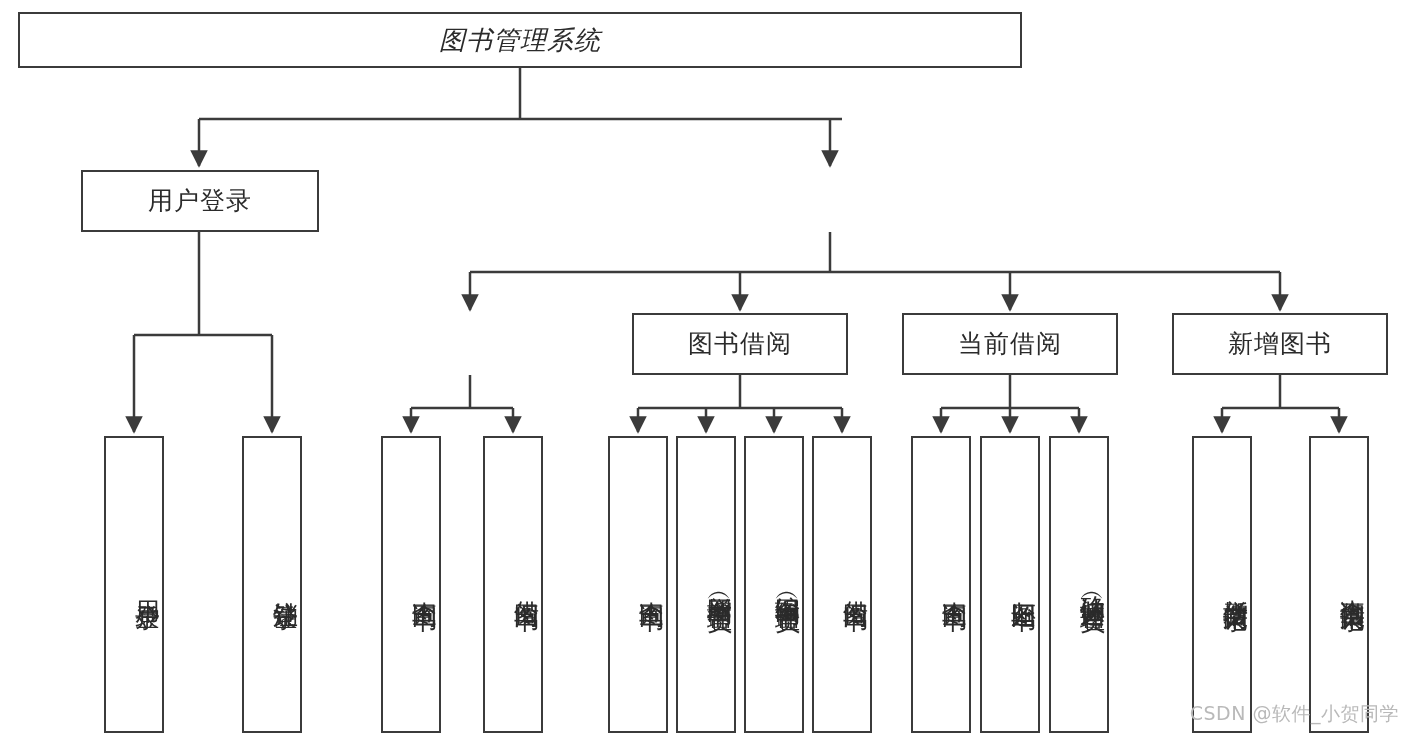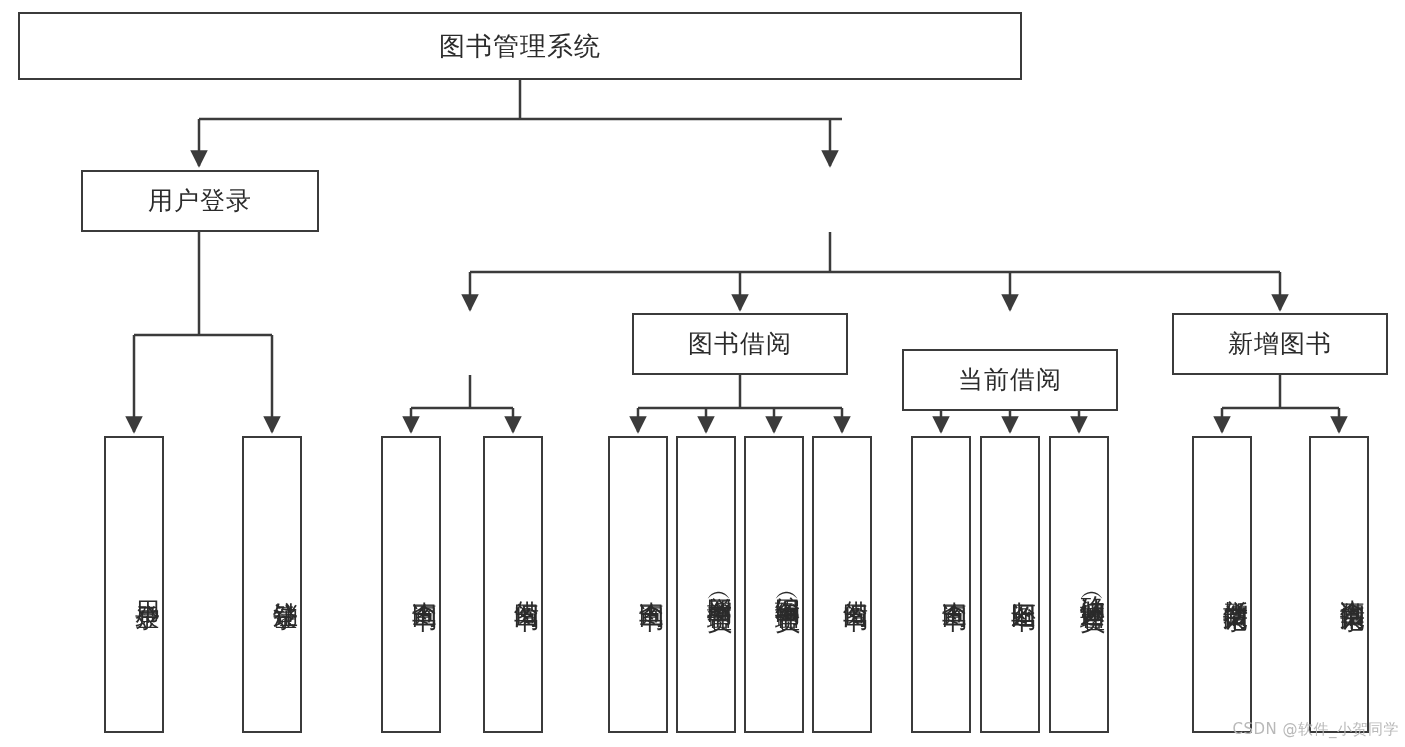--- a/index.html
+++ b/index.html
@@ -56,22 +56,22 @@
     text-orientation: upright;
     display: block;
     text-align: center;
   }
   .node.root {
     font-size: 26px;
   }
   #watermark {
     position: absolute;
     right: 6px;
-    bottom: 8px;
-    font-size: 15px;
+    bottom: 20px;
+    font-size: 19px;
     color: #b9b9b9;
     letter-spacing: 0.5px;
     white-space: nowrap;
     pointer-events: none;
   }
 </style>
 </head>
 <body>
 
 <div id="diagram-root">
@@ -119,32 +119,32 @@
       <path d="M 1010 408 L 1010 432" marker-end="url(#arrow)"></path>
       <path d="M 1079 408 L 1079 432" marker-end="url(#arrow)"></path>
 
       <path d="M 1280 375 L 1280 408"></path>
       <path d="M 1222 408 L 1339 408"></path>
       <path d="M 1222 408 L 1222 432" marker-end="url(#arrow)"></path>
       <path d="M 1339 408 L 1339 432" marker-end="url(#arrow)"></path>
     </g>
   </svg>
 
-  <div class="node horizontal root" style="left:18px; top:12px; width:1004px; height:68px;">
+  <div class="node horizontal root" style="left:18px; top:12px; width:1004px; height:56px;font-style:italic;">
     <span class="node-label">图书管理系统</span>
   </div>
 
   <div class="node horizontal" style="left:81px; top:170px; width:238px; height:62px;">
     <span class="node-label">用户登录</span>
   </div>
 
   <div class="node horizontal" style="left:632px; top:313px; width:216px; height:62px;">
     <span class="node-label">图书借阅</span>
   </div>
-  <div class="node horizontal" style="left:902px; top:313px; width:216px; height:62px;margin-top:36px;">
+  <div class="node horizontal" style="left:902px; top:313px; width:216px; height:62px;">
     <span class="node-label">当前借阅</span>
   </div>
   <div class="node horizontal" style="left:1172px; top:313px; width:216px; height:62px;">
     <span class="node-label">新增图书</span>
   </div>
 
   <div class="node vertical" style="left:104px; top:436px; width:60px; height:297px;">
     <span class="node-label">用户登录</span>
   </div>
   <div class="node vertical" style="left:242px; top:436px; width:60px; height:297px;">

